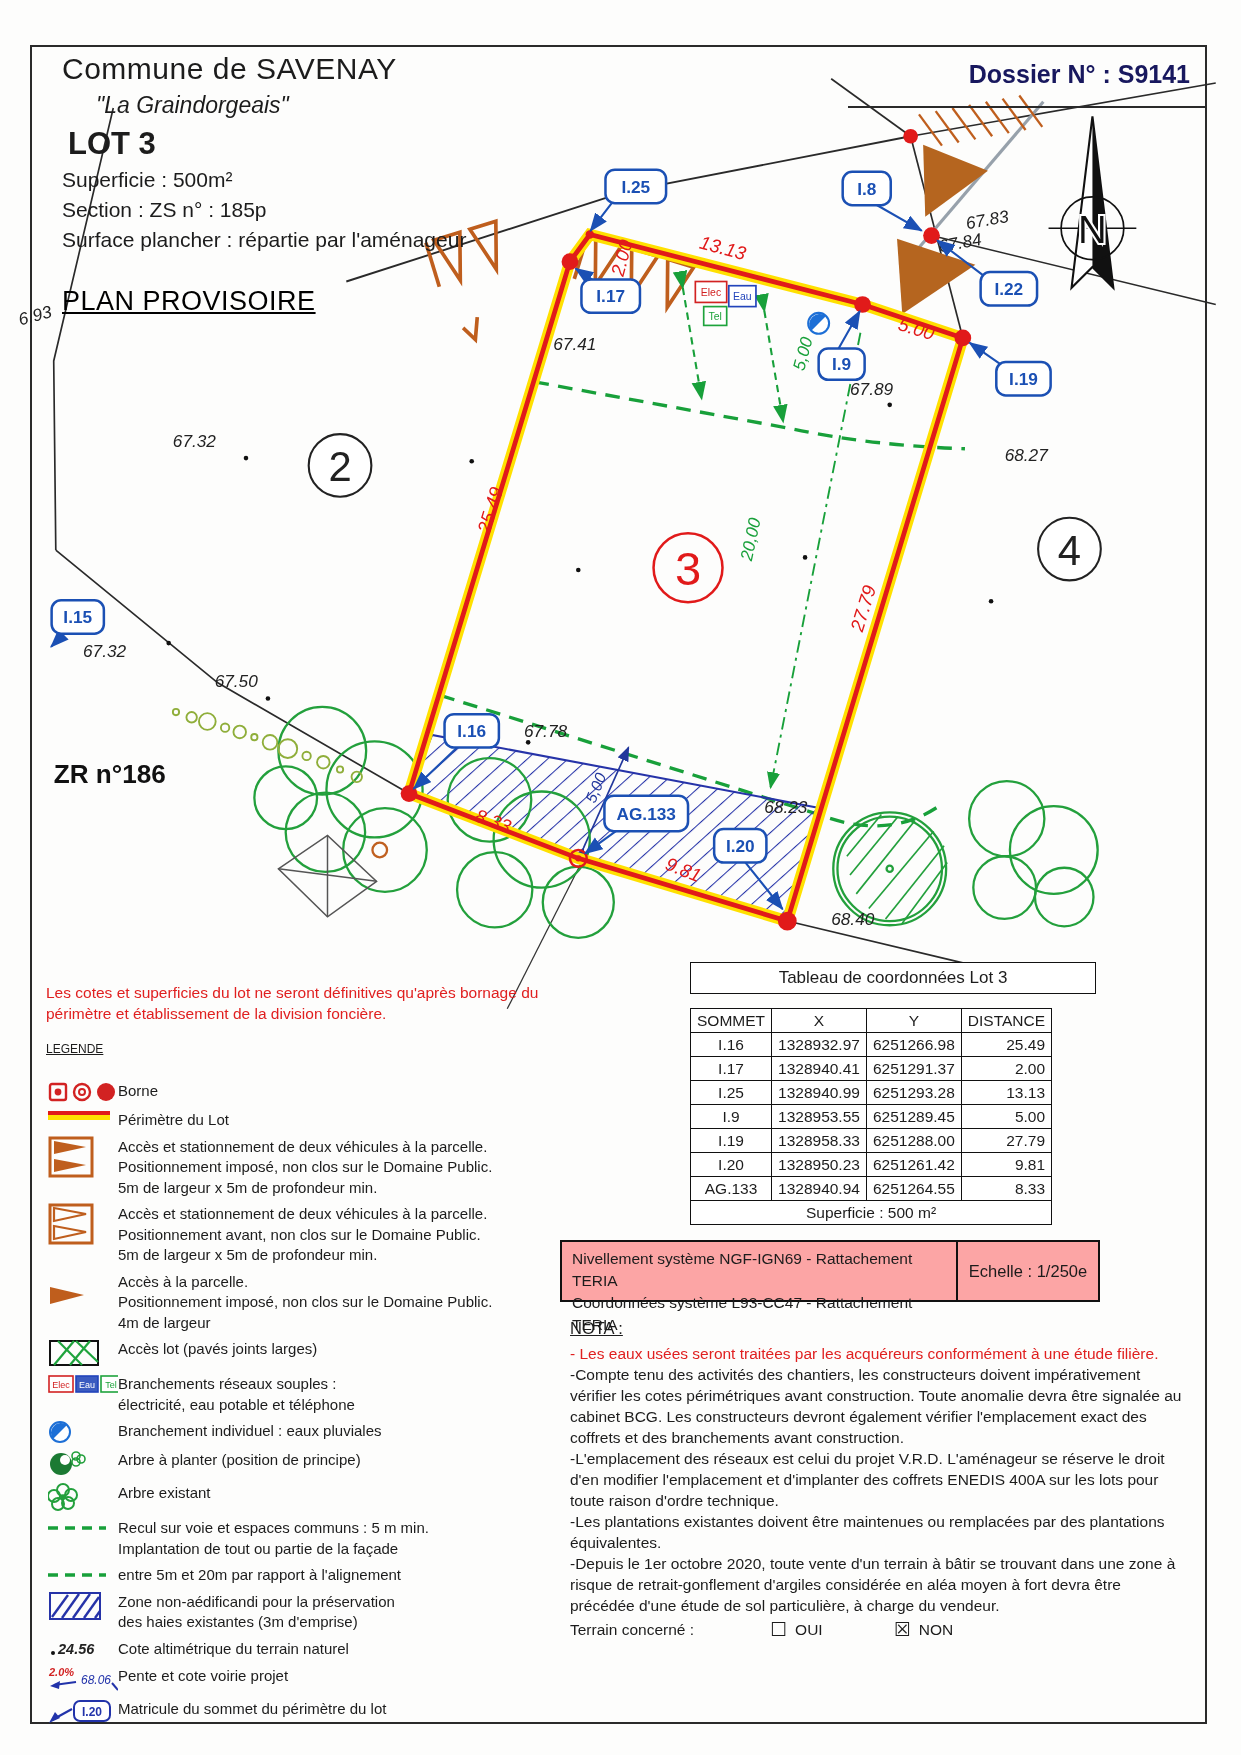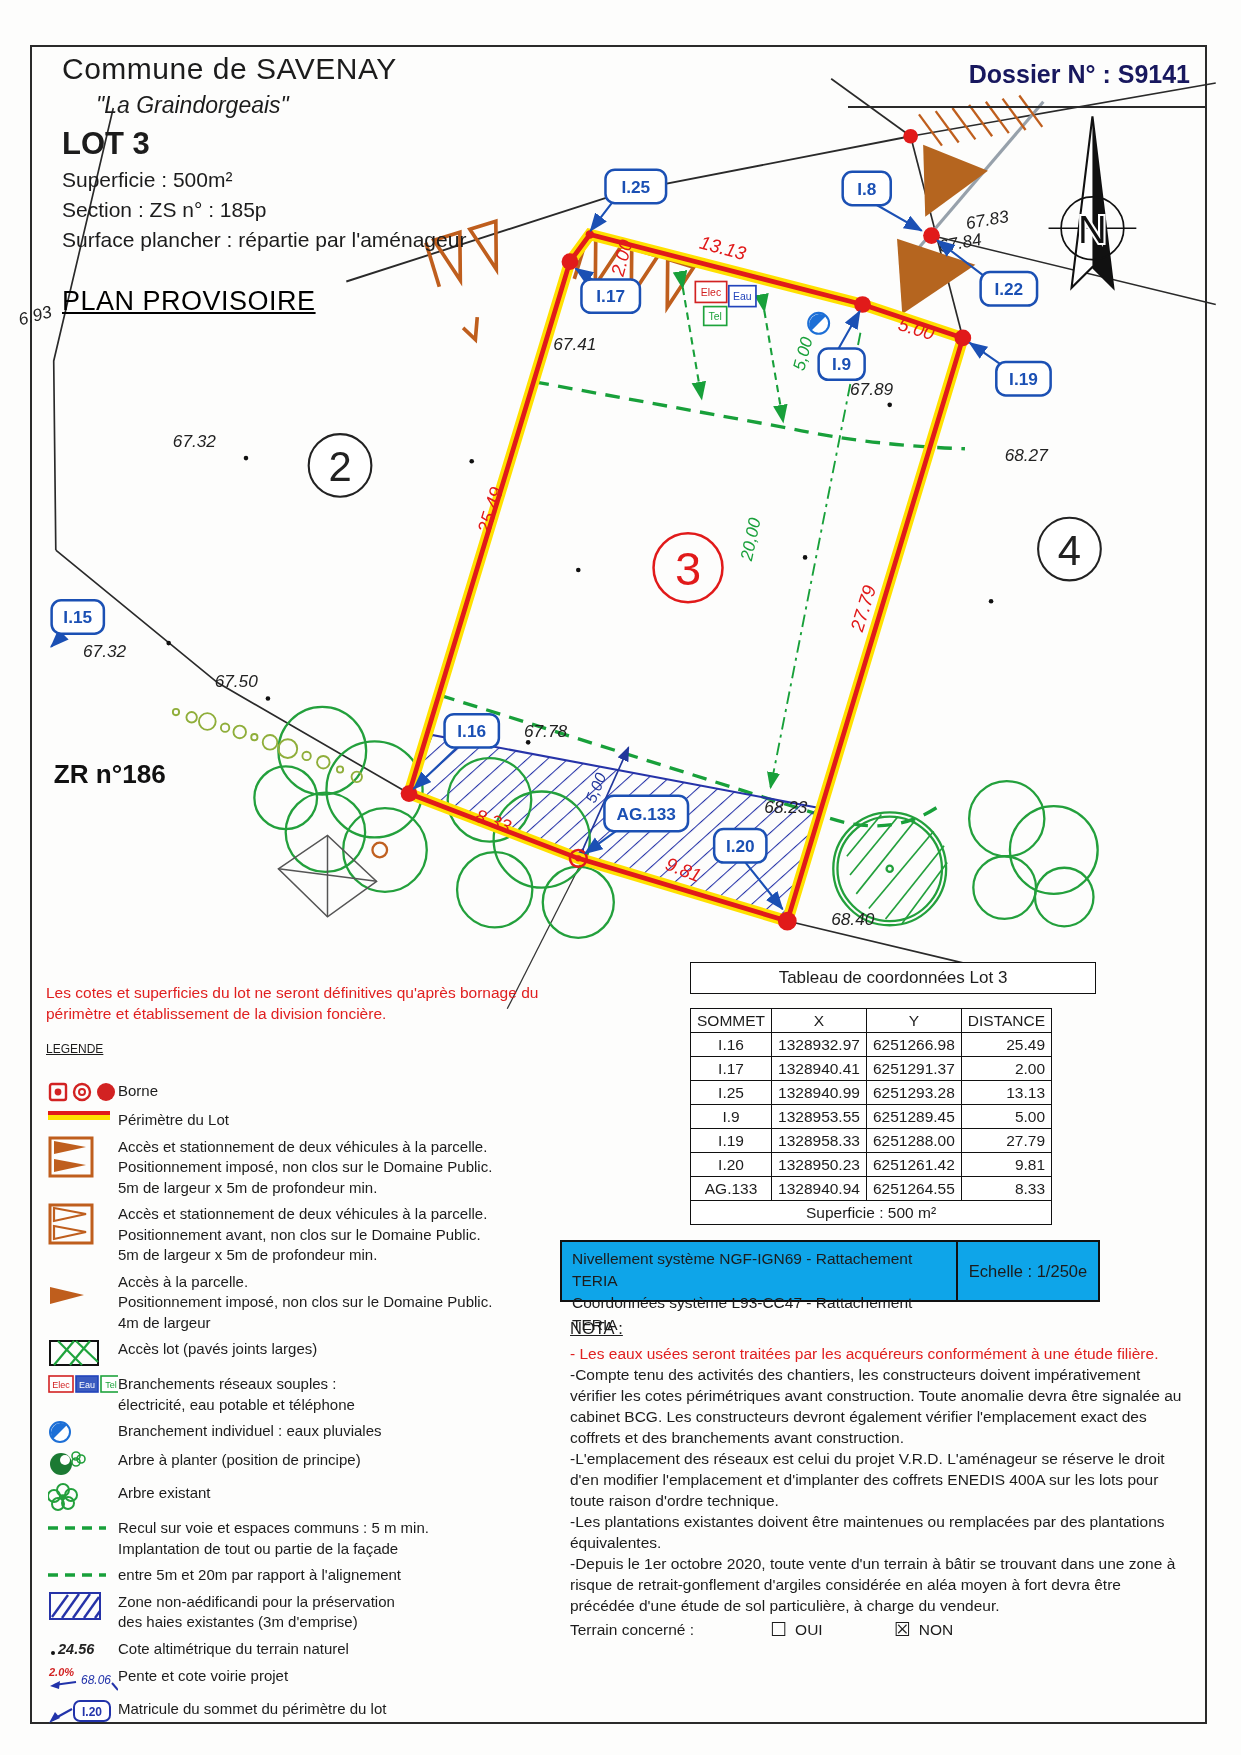--- a/index.html
+++ b/index.html
@@ -3,42 +3,42 @@
 <meta charset="utf-8">
 <style>
   html,body{margin:0;padding:0;background:#e8e8e8;}
   .page{position:relative;width:1241px;height:1755px;background:#fdfdfc;margin:0 auto;
         font-family:"Liberation Sans", "DejaVu Sans", sans-serif;color:#1c1c1c;overflow:hidden;}
   .frame{position:absolute;left:30px;top:45px;width:1173px;height:1675px;border:2px solid #2a2a2a;}
   .abs{position:absolute;}
   
   .h-commune{left:62px;top:52px;font-size:30px;letter-spacing:.5px;}
   .h-place{left:96px;top:92px;font-size:23px;font-style:italic;}
-  .h-lot{left:62px;top:126px;font-size:31px;font-weight:bold;}
+  .h-lot{left:68px;top:126px;font-size:31px;font-weight:bold;}
   .h-line{left:62px;font-size:21px;}
   .h-prov{left:62px;top:286px;font-size:27px;color:#000000;text-decoration:underline;letter-spacing:.5px;}
   .dossier{left:855px;top:60px;width:335px;text-align:right;font-size:25px;font-weight:bold;color:#18185e;}
   .dossier-line{left:848px;top:106px;width:357px;height:2px;background:#2a2a2a;}
   
   .rednote{left:46px;top:982px;width:548px;font-size:15.5px;line-height:21px;color:#e02020;}
   .legend{left:46px;top:1042px;width:520px;}
   .lg-title{font-size:12px;text-decoration:underline;margin-bottom:24px;}
   .lg-row{display:flex;align-items:flex-start;margin-bottom:5px;}
   .lg-ico{width:70px;flex:0 0 70px;display:flex;justify-content:flex-start;padding-left:2px;}
   .lg-txt{font-size:15px;line-height:20.5px;padding-top:1px;}
   
   .tbl-title{left:690px;top:962px;width:404px;height:30px;border:1.5px solid #111;
              font-size:17px;display:flex;align-items:center;justify-content:center;background:#fff;}
   table.coord{position:absolute;left:690px;top:1008px;width:332px;border-collapse:collapse;background:#fff;
               font-size:15.5px;}
   table.coord td,table.coord th{border:1.5px solid #111;padding:1.5px 6px;height:20px;font-weight:normal;}
   table.coord th{text-align:center;}
   td.c{text-align:center;} td.r{text-align:right;}
   
-  .niv{left:560px;top:1240px;width:536px;height:58px;border:2px solid #111;display:flex;background:#0ea5e9;}
+  .niv{left:560px;top:1240px;width:536px;height:58px;border:2px solid #111;display:flex;background:#fca5a5;}
   .niv-l{flex:1;border-right:2px solid #111;padding:6px 10px;font-size:15.5px;line-height:22px;}
   .niv-r{width:140px;display:flex;align-items:center;justify-content:center;font-size:16.5px;}
   
   .nota{left:570px;top:1318px;width:618px;font-size:15.5px;line-height:21px;}
   .nota-title{text-decoration:underline;font-size:16.5px;margin-bottom:4px;}
   .nota-red{color:#e02020;}
   .nota p{margin:0;}
   .terrain{display:flex;align-items:center;gap:8px;margin-top:3px;}
   .cb{font-size:19px;line-height:18px;}
   .gap1{width:60px;} .gap2{width:55px;}

